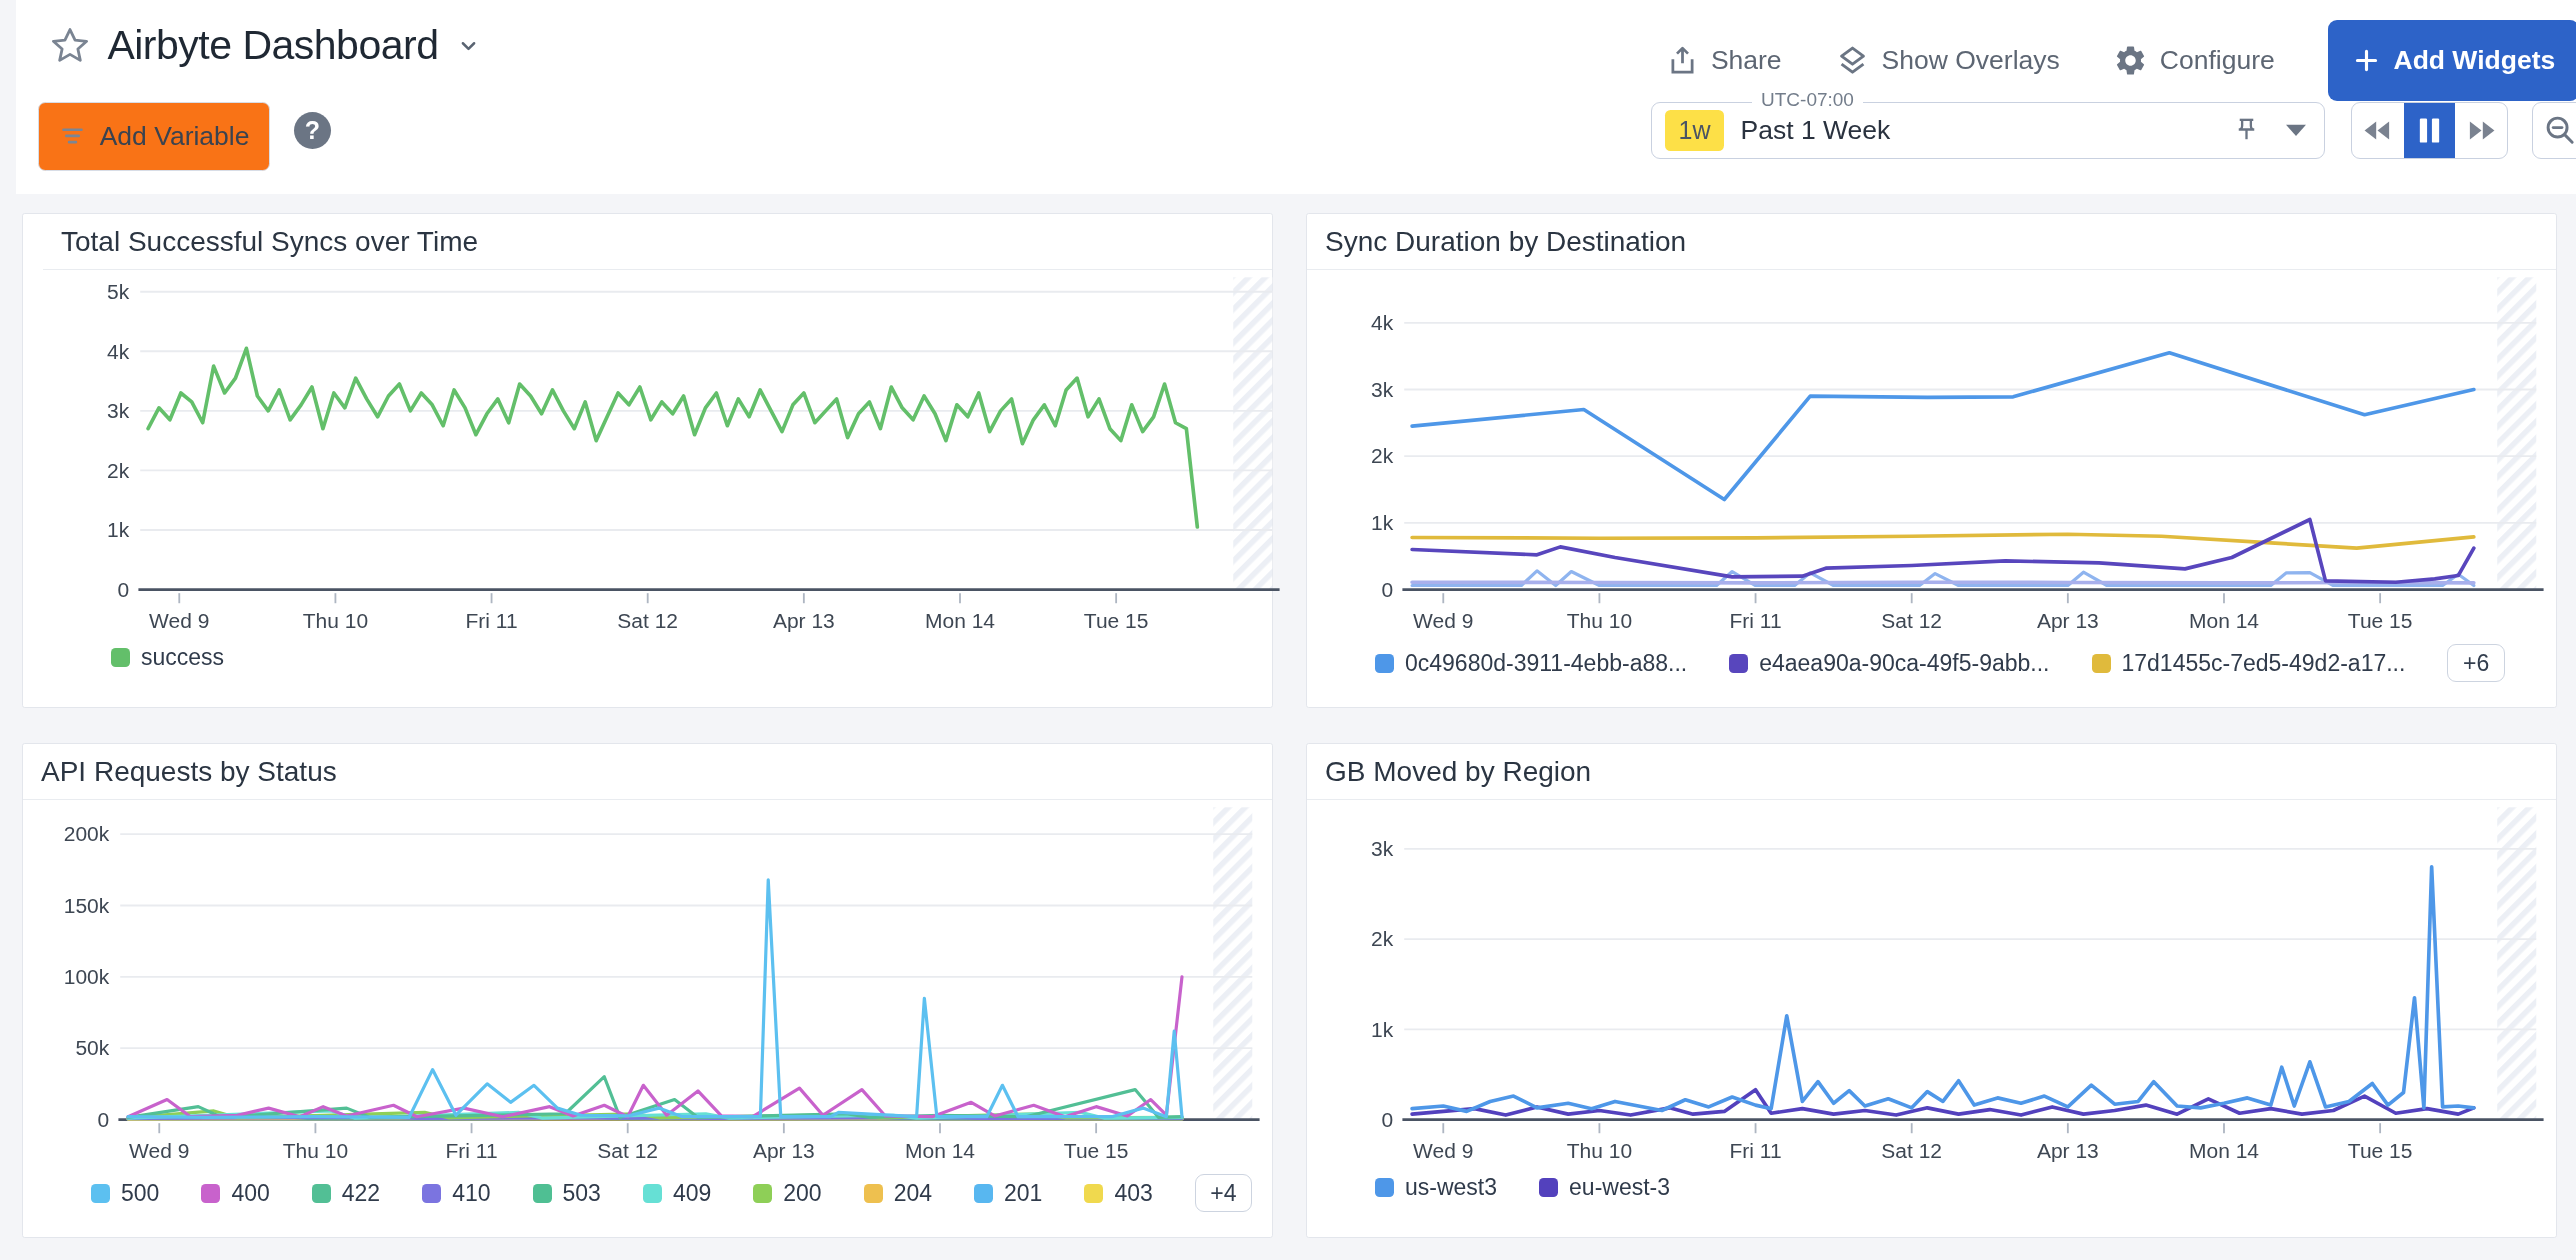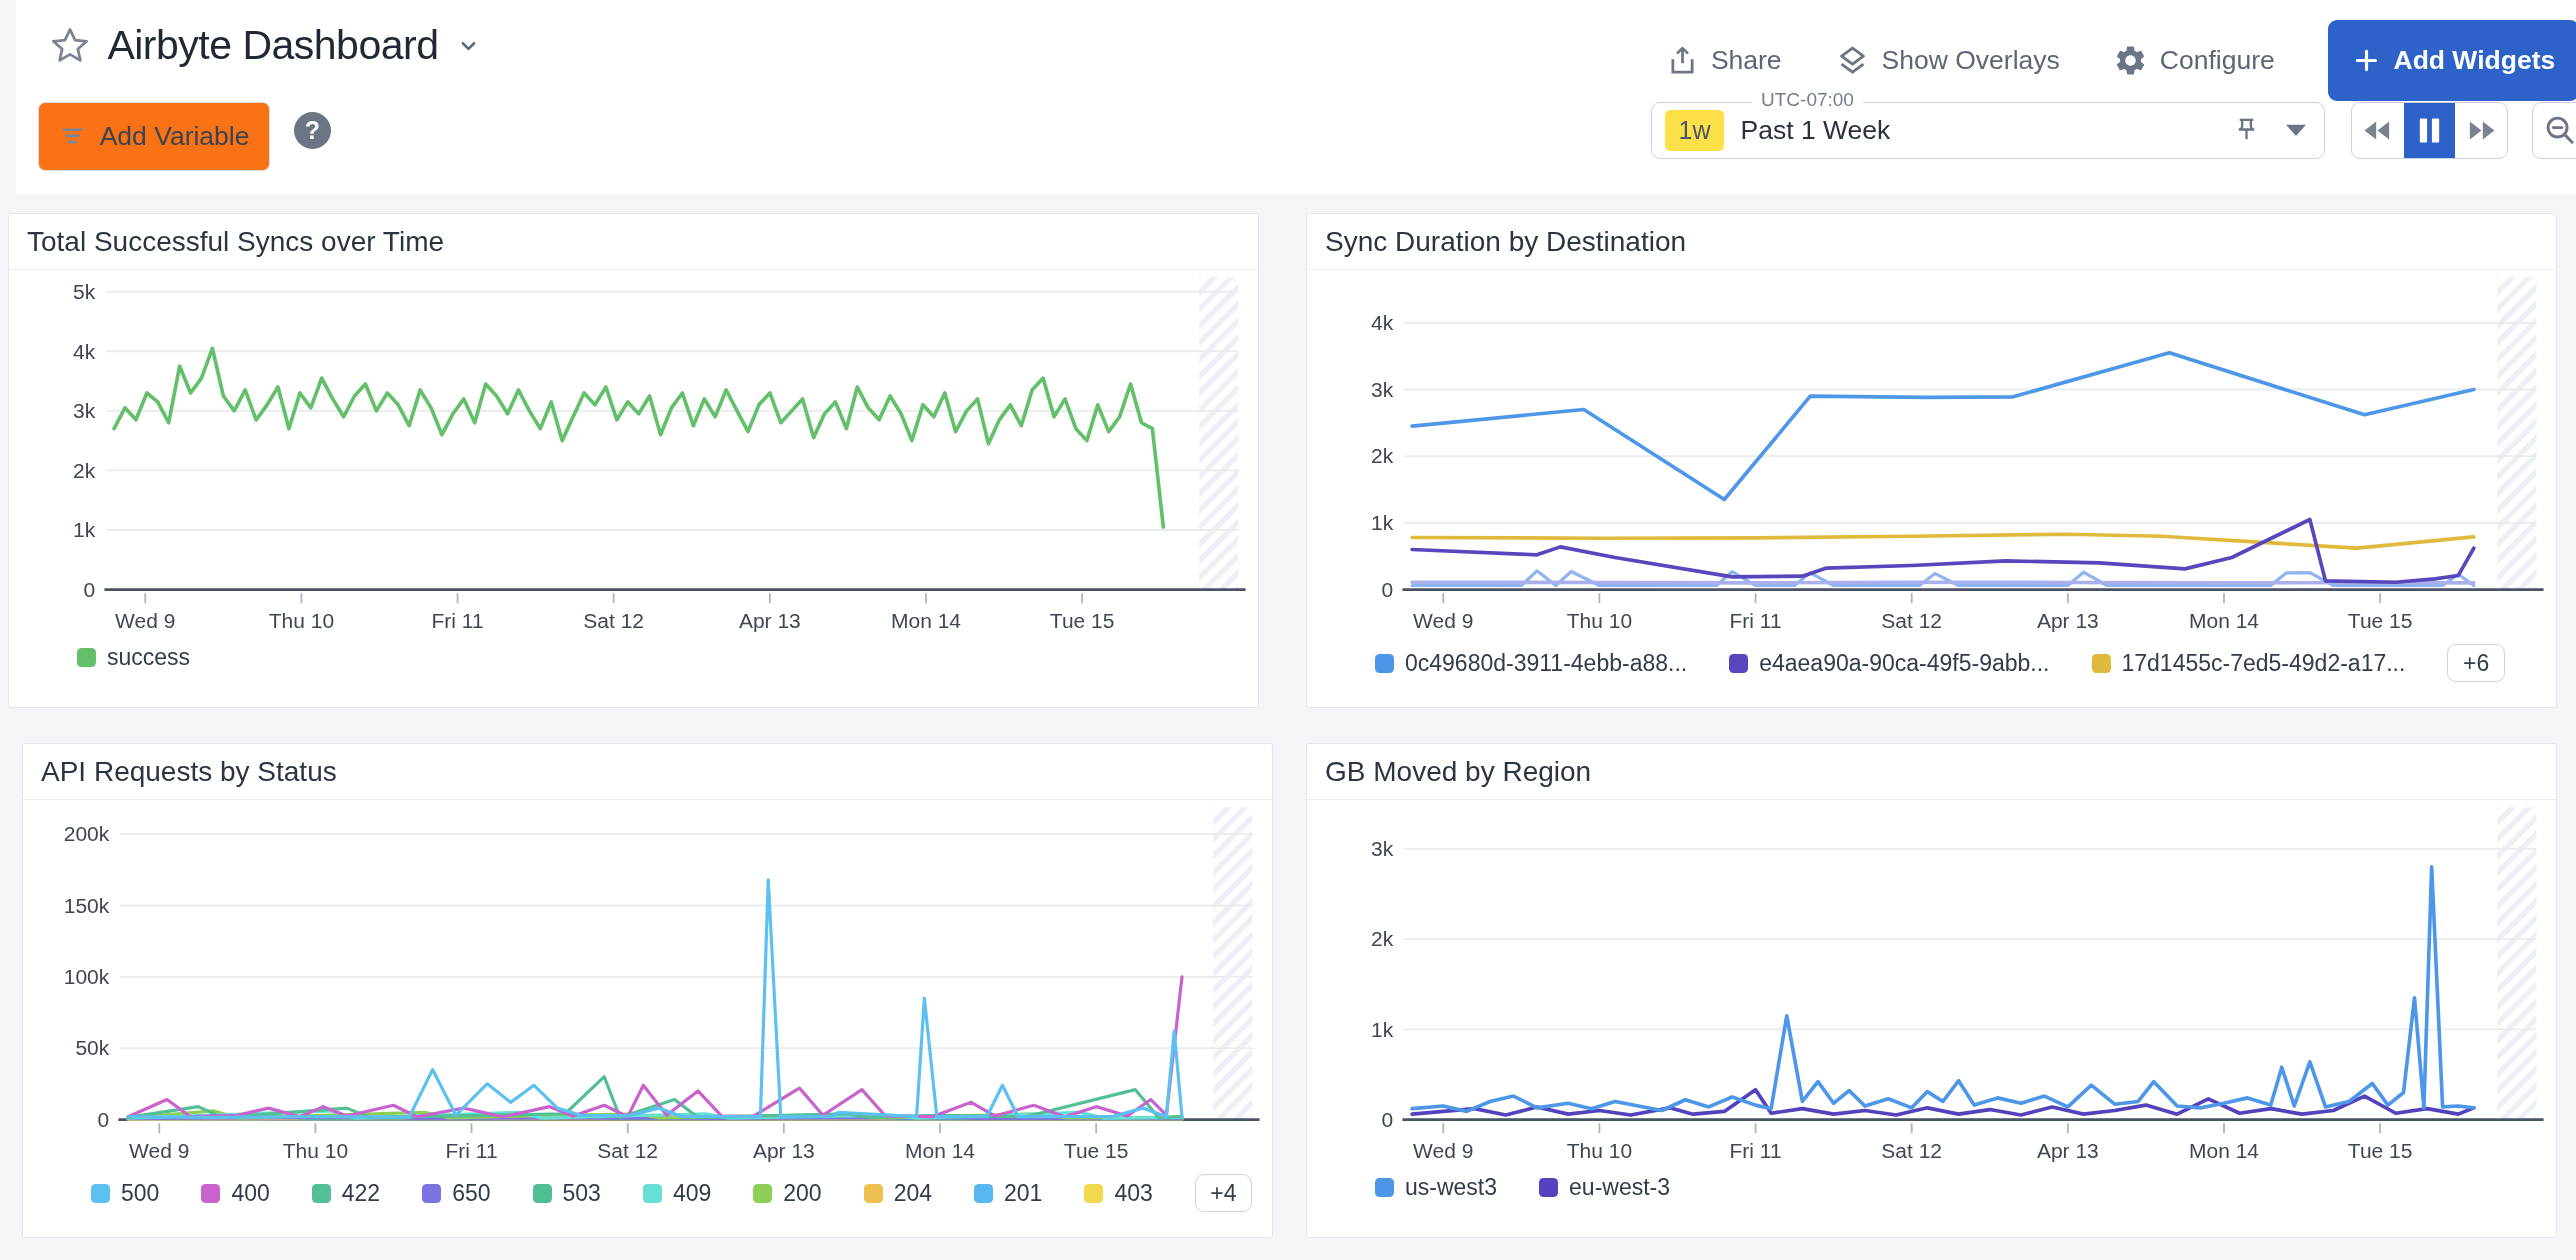--- a/index.html
+++ b/index.html
@@ -15,21 +15,21 @@
   .time-combo{position:absolute;left:1635px;top:102px;width:674px;height:57px;box-sizing:border-box;border:1.8px solid #c9d1e0;border-radius:9px;background:#fff;display:flex;align-items:center;cursor:pointer;}
   .tz{position:absolute;top:-13.7px;left:100px;background:#fff;padding:0 9px;font-size:19px;color:#737d8b;}
   .preset{margin-left:12.8px;background:#fde047;border-radius:5.5px;padding:6.4px 13.7px;font-size:25px;color:#4a5464;}
   .range{margin-left:16.4px;font-size:26.5px;color:#2a323f;font-weight:500;}
   .combo-icons{margin-left:auto;display:flex;align-items:center;gap:24px;padding-right:18px;}
   .media{position:absolute;left:2335px;top:102px;width:157px;height:57px;box-sizing:border-box;border:1.8px solid #c9d1e0;border-radius:9px;background:#fff;display:flex;overflow:hidden;}
   .media>div{flex:1;display:flex;align-items:center;justify-content:center;cursor:pointer;}
   .media .pause{background:#2d63c8;}
   .zoom-out{position:absolute;left:2516px;top:102px;width:57px;height:57px;box-sizing:border-box;border:1.8px solid #c9d1e0;border-radius:9px;background:#fff;display:flex;align-items:center;justify-content:center;cursor:pointer;}
   .widget{position:absolute;width:1251px;height:495px;background:#ffffff;border:1.8px solid #e3e6ec;border-radius:2.7px;box-sizing:border-box;}
-  #w0{left:8px;top:213px;} #w1{left:1306px;top:213px;} #w2{left:22px;top:743px;} #w3{left:1306px;top:743px;}
+  #w0{left:22px;top:213px;padding-left:20px;} #w1{left:1306px;top:213px;} #w2{left:22px;top:743px;} #w3{left:1306px;top:743px;}
   .wtitle{height:55px;line-height:55px;padding-left:18px;font-size:28px;font-weight:500;color:#2b3542;border-bottom:1.8px solid #e9ecf0;white-space:nowrap;}
   svg.chart{display:block;}
   .legend{display:flex;align-items:center;margin-top:7.3px;padding-left:68px;gap:42px;font-size:23px;color:#303b4b;}
   .li{display:flex;align-items:center;gap:11px;cursor:pointer;}
   .chip{width:19px;height:19px;border-radius:4.6px;display:inline-block;flex:none;}
   .more-badge{border:1.8px solid #cdd4e0;border-radius:9px;padding:4.6px 14.6px;font-size:23px;color:#333e4e;background:#fff;cursor:pointer;}
   .ic{flex:none;}
 </style>
 </head>
 <body>
@@ -284,21 +284,21 @@
       <span class="li">
         <span class="chip" style="background: rgb(200, 98, 204);"></span>
         <span>400</span>
       </span>
       <span class="li">
         <span class="chip" style="background: rgb(82, 191, 149);"></span>
         <span>422</span>
       </span>
       <span class="li">
         <span class="chip" style="background: rgb(123, 116, 224);"></span>
-        <span>650</span>
+        <span>410</span>
       </span>
       <span class="li">
         <span class="chip" style="background: rgb(79, 191, 147);"></span>
         <span>503</span>
       </span>
       <span class="li">
         <span class="chip" style="background: rgb(102, 224, 213);"></span>
         <span>409</span>
       </span>
       <span class="li">

